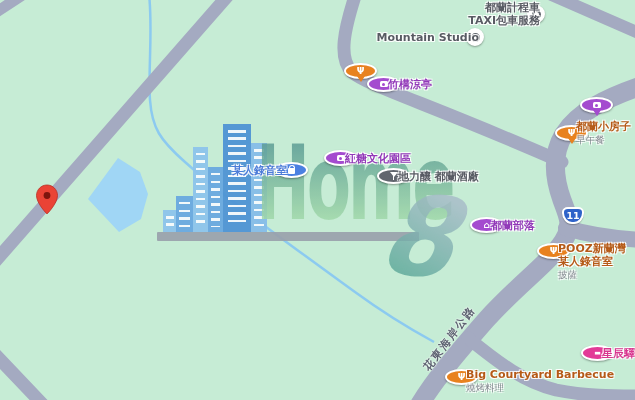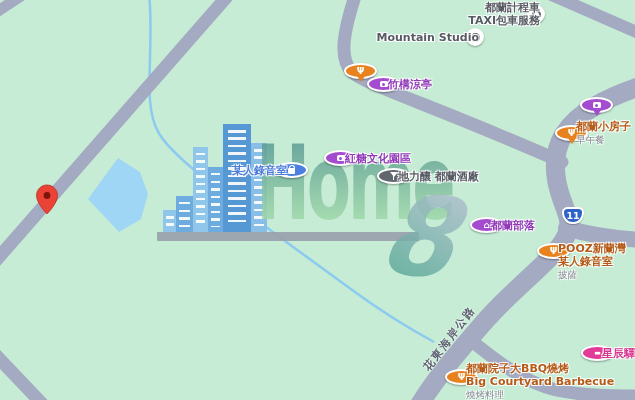--- a/index.html
+++ b/index.html
@@ -199,21 +199,20 @@
         <span class="g-char" style="font-size:7px;">▬</span>
       </span>
     <span class="lbl" style="color: rgb(216, 54, 143);">星辰驛棧</span>
   </div>
 
   <div class="poi" style="left: 445px; top: 369px; --c: #e8821f;">
     <span class="icon-circle">
         <span class="g-char">Ψ</span>
       </span>
     <span class="lbl" style="top:12px;">
-      <div style="color: rgb(181, 90, 23);">都蘭院子大BBQ燒烤</div>
       <div style="color: rgb(181, 90, 23);">Big Courtyard Barbecue</div>
       <div class="sub">燒烤料理</div>
     </span>
   </div>
 
   <svg class="red-pin" viewBox="0 0 24 31">
     <path d="M12,1 C6.2,1 1.5,5.7 1.5,11.5 C1.5,19.5 12,30 12,30 C12,30 22.5,19.5 22.5,11.5 C22.5,5.7 17.8,1 12,1 Z" fill="#ea4335" stroke="#b92d22" stroke-width="0.8"></path>
     <circle cx="12" cy="11.5" r="3.4" fill="#7e150d"></circle>
   </svg>
 

